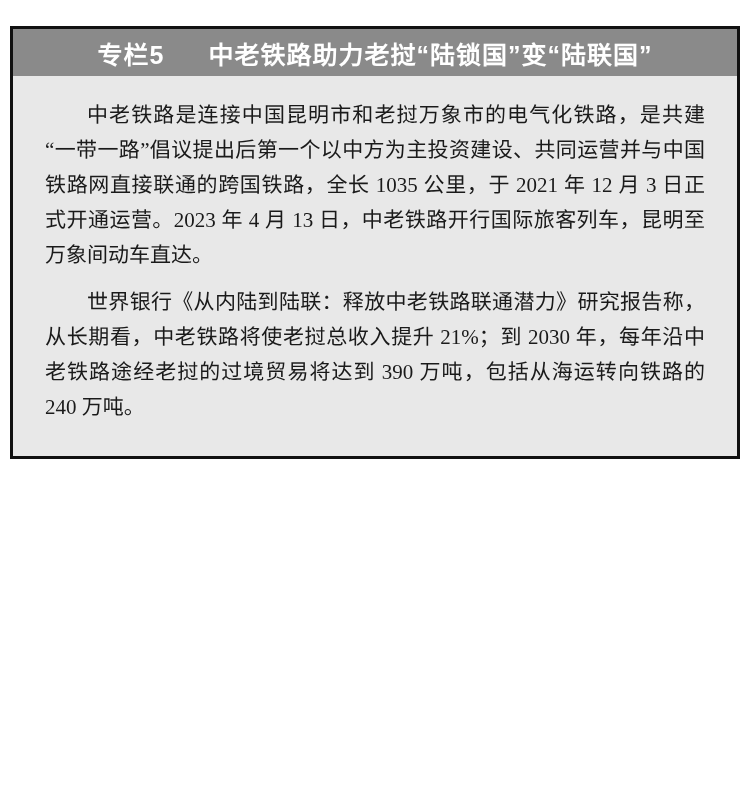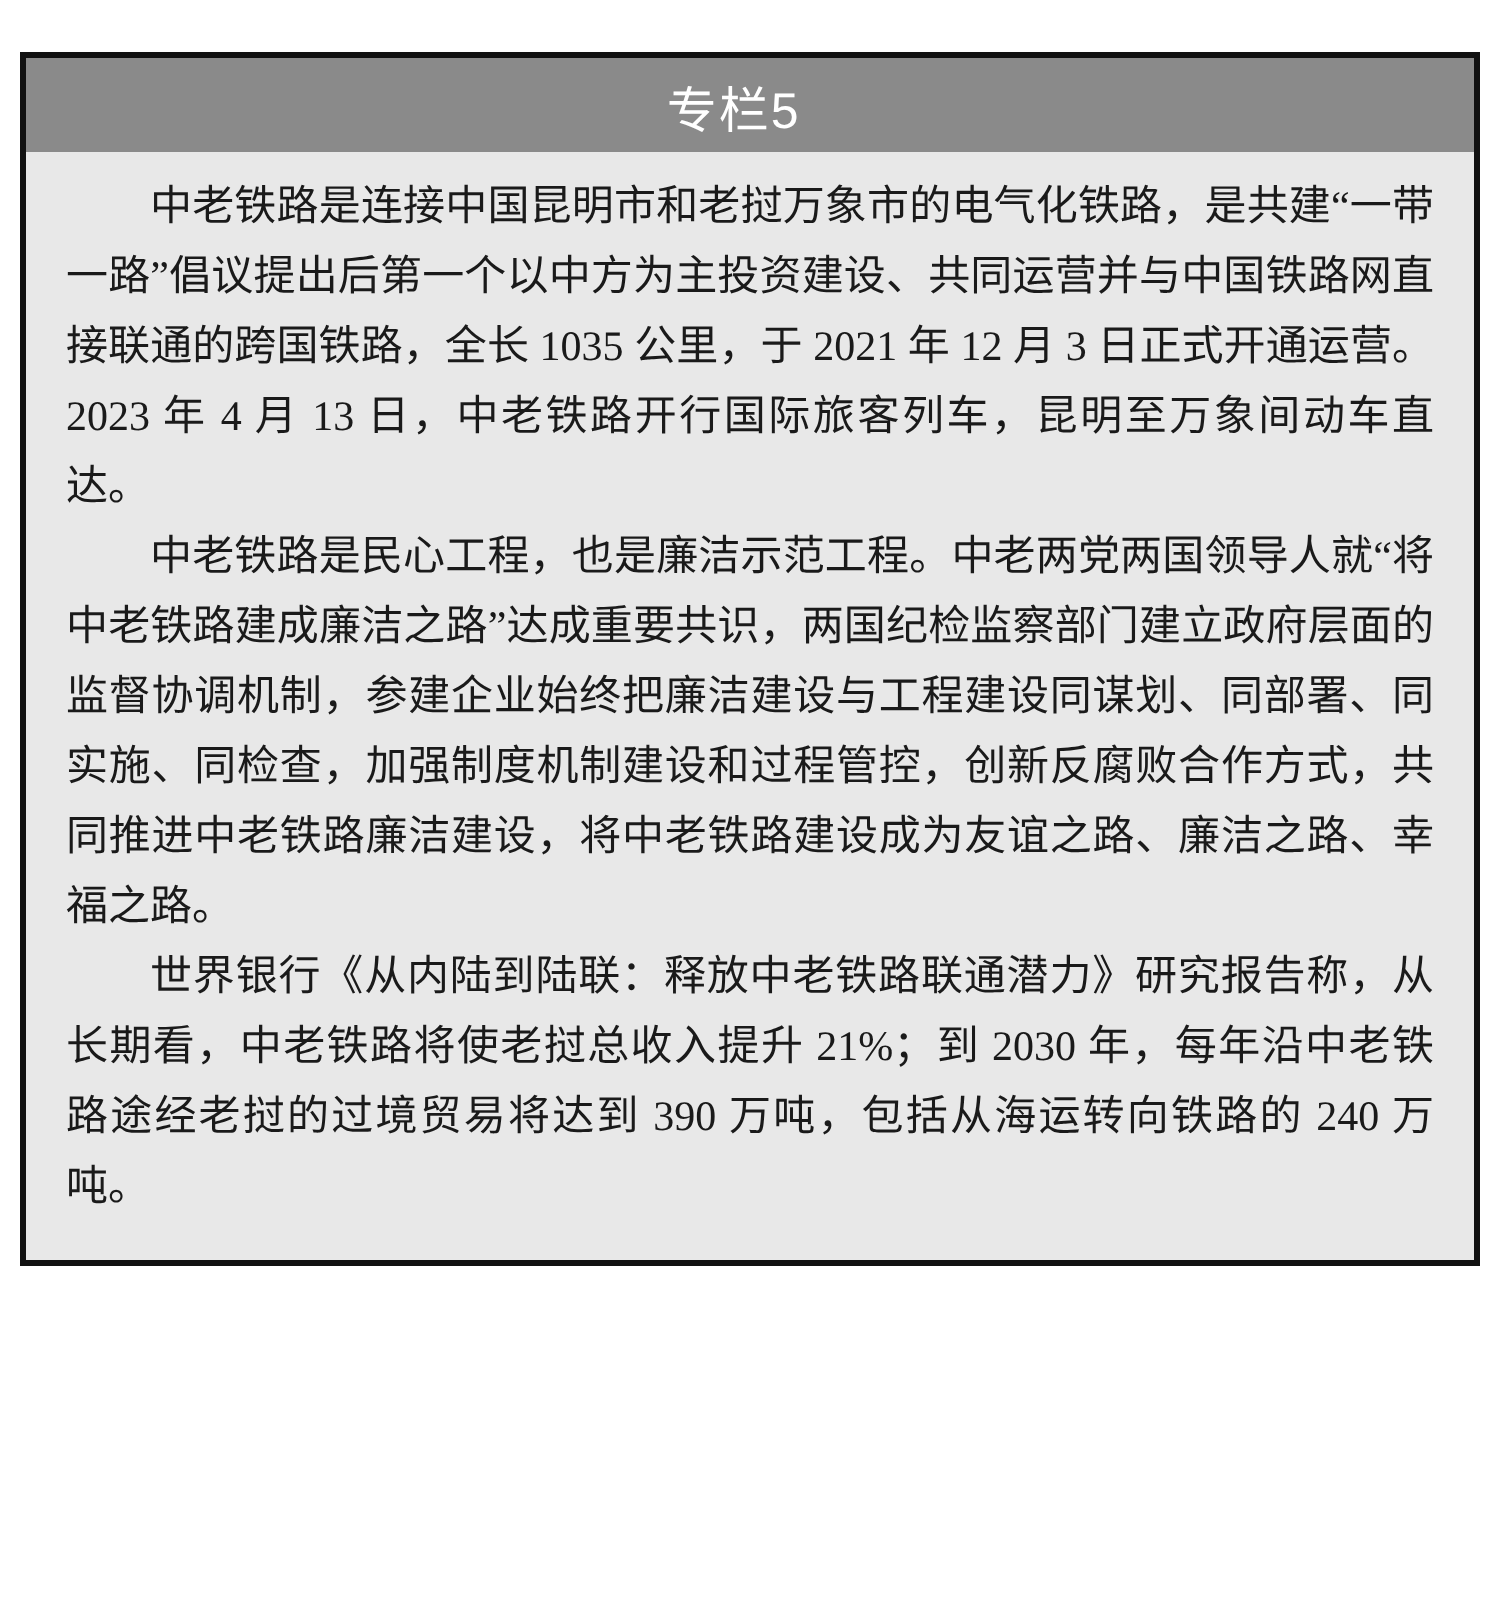--- a/index.html
+++ b/index.html
@@ -21,47 +21,47 @@
     border: 3px solid #111111;
   }
   .column-header {
     height: 47px;
     background: #8a8a8a;
     color: #ffffff;
     display: flex;
     align-items: center;
     justify-content: center;
     font-family: "Liberation Sans", "DejaVu Sans", sans-serif;
-    font-weight: normal;
+    font-weight: bold;
     font-size: 25px;
     letter-spacing: 1px;
     gap: 28px;
   }
   .header-label {
     margin-right: 0.65em;
   }
   .column-body {
     background: #e8e8e8;
     color: #1a1a1a;
     padding: 10px 20px 19px 20px;
     font-size: 21px;
     line-height: 35px;
   }
   .para {
-    margin: 0;
+    margin: 12px;
     text-indent: 2em;
     text-align: justify;
     text-justify: inter-ideograph;
   }
 </style>
 </head>
 <body>
 
 <div class="column-box">
   <div class="column-header">
     <span class="header-label">专栏5</span>
+    <span class="header-title">中老铁路助力老挝“陆锁国”变“陆联国”</span>
   </div>
   <div class="column-body">
     <p class="para">中老铁路是连接中国昆明市和老挝万象市的电气化铁路，是共建“一带一路”倡议提出后第一个以中方为主投资建设、共同运营并与中国铁路网直接联通的跨国铁路，全长 1035 公里，于 2021 年 12 月 3 日正式开通运营。2023 年 4 月 13 日，中老铁路开行国际旅客列车，昆明至万象间动车直达。</p>
-    <p class="para">中老铁路是民心工程，也是廉洁示范工程。中老两党两国领导人就“将中老铁路建成廉洁之路”达成重要共识，两国纪检监察部门建立政府层面的监督协调机制，参建企业始终把廉洁建设与工程建设同谋划、同部署、同实施、同检查，加强制度机制建设和过程管控，创新反腐败合作方式，共同推进中老铁路廉洁建设，将中老铁路建设成为友谊之路、廉洁之路、幸福之路。</p>
     <p class="para">世界银行《从内陆到陆联：释放中老铁路联通潜力》研究报告称，从长期看，中老铁路将使老挝总收入提升 21%；到 2030 年，每年沿中老铁路途经老挝的过境贸易将达到 390 万吨，包括从海运转向铁路的 240 万吨。</p>
   </div>
 </div>
 
 </body></html>

